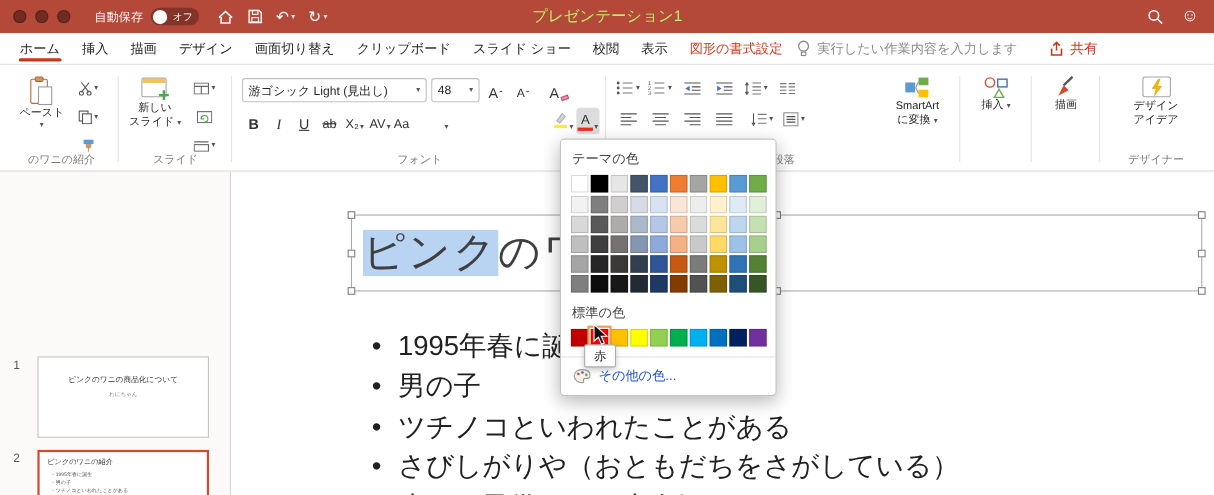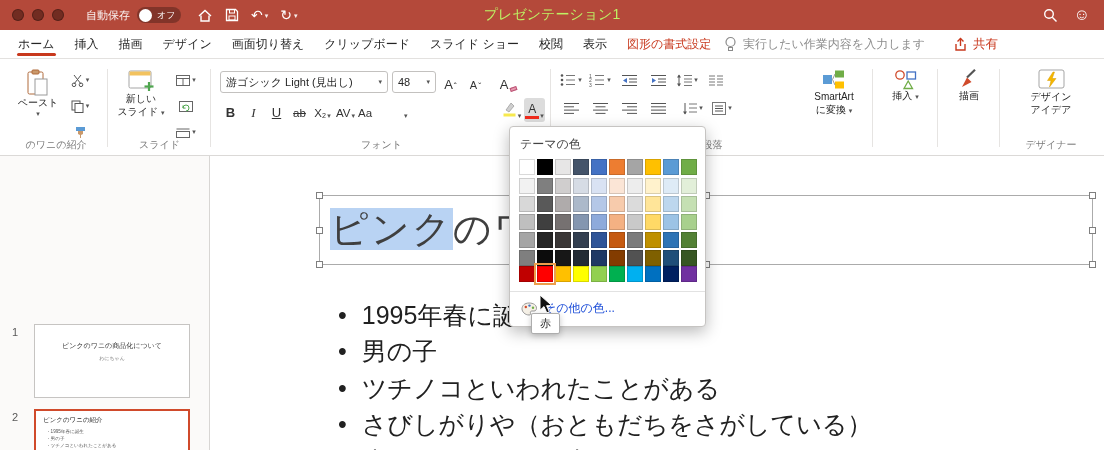--- a/index.html
+++ b/index.html
@@ -617,20 +617,21 @@
         <div class="swatch" title="#0C0C0C" style="background: rgb(12, 12, 12);"></div>
         <div class="swatch" title="#171717" style="background: rgb(23, 23, 23);"></div>
         <div class="swatch" title="#222B35" style="background: rgb(34, 43, 53);"></div>
         <div class="swatch" title="#1F3864" style="background: rgb(31, 56, 100);"></div>
         <div class="swatch" title="#833C00" style="background: rgb(131, 60, 0);"></div>
         <div class="swatch" title="#525252" style="background: rgb(82, 82, 82);"></div>
         <div class="swatch" title="#7F6000" style="background: rgb(127, 96, 0);"></div>
         <div class="swatch" title="#1F4E79" style="background: rgb(31, 78, 121);"></div>
         <div class="swatch" title="#375623" style="background: rgb(55, 86, 35);"></div>
       </div>
+    <div class="cp-label std">標準の色</div>
     <div class="cp-grid">
         <div class="swatch" title="#C00000" style="background: rgb(192, 0, 0);"></div>
         <div class="swatch hovered" title="#FF0000" style="background: rgb(255, 0, 0);"></div>
         <div class="swatch" title="#FFC000" style="background: rgb(255, 192, 0);"></div>
         <div class="swatch" title="#FFFF00" style="background: rgb(255, 255, 0);"></div>
         <div class="swatch" title="#92D050" style="background: rgb(146, 208, 80);"></div>
         <div class="swatch" title="#00B050" style="background: rgb(0, 176, 80);"></div>
         <div class="swatch" title="#00B0F0" style="background: rgb(0, 176, 240);"></div>
         <div class="swatch" title="#0070C0" style="background: rgb(0, 112, 192);"></div>
         <div class="swatch" title="#002060" style="background: rgb(0, 32, 96);"></div>

